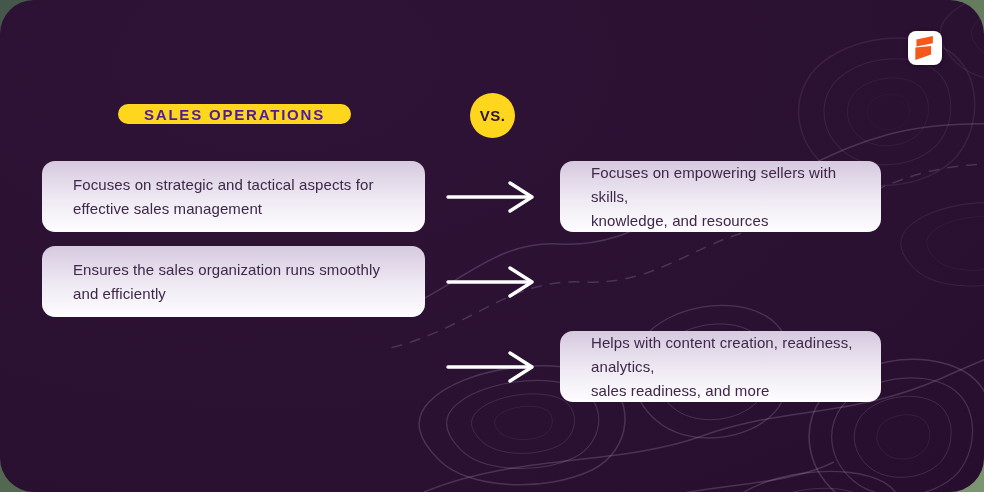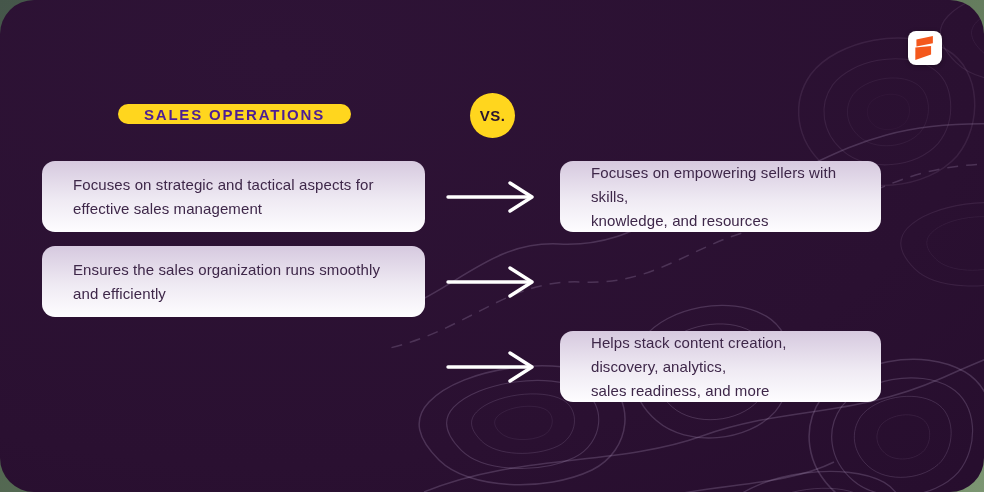--- a/index.html
+++ b/index.html
@@ -135,18 +135,18 @@
       </g>
     </svg>
 
     <svg class="arrow a3" viewBox="0 0 96 38" aria-hidden="true">
       <g fill="none" stroke="#FFFFFF" stroke-width="3.4" stroke-linecap="round" stroke-linejoin="round">
         <path d="M4,19 H84"></path>
           <path d="M66,5 L88,19 L66,33"></path>
       </g>
     </svg>
     <div class="card col-r r3">
-      <p class="card-text">Helps stack content creation, discovery, analytics,
+      <p class="card-text">Helps with content creation, readiness, analytics,
 sales readiness, and more</p>
     </div>
 
   </div>
 </div>
 
 </body></html>

